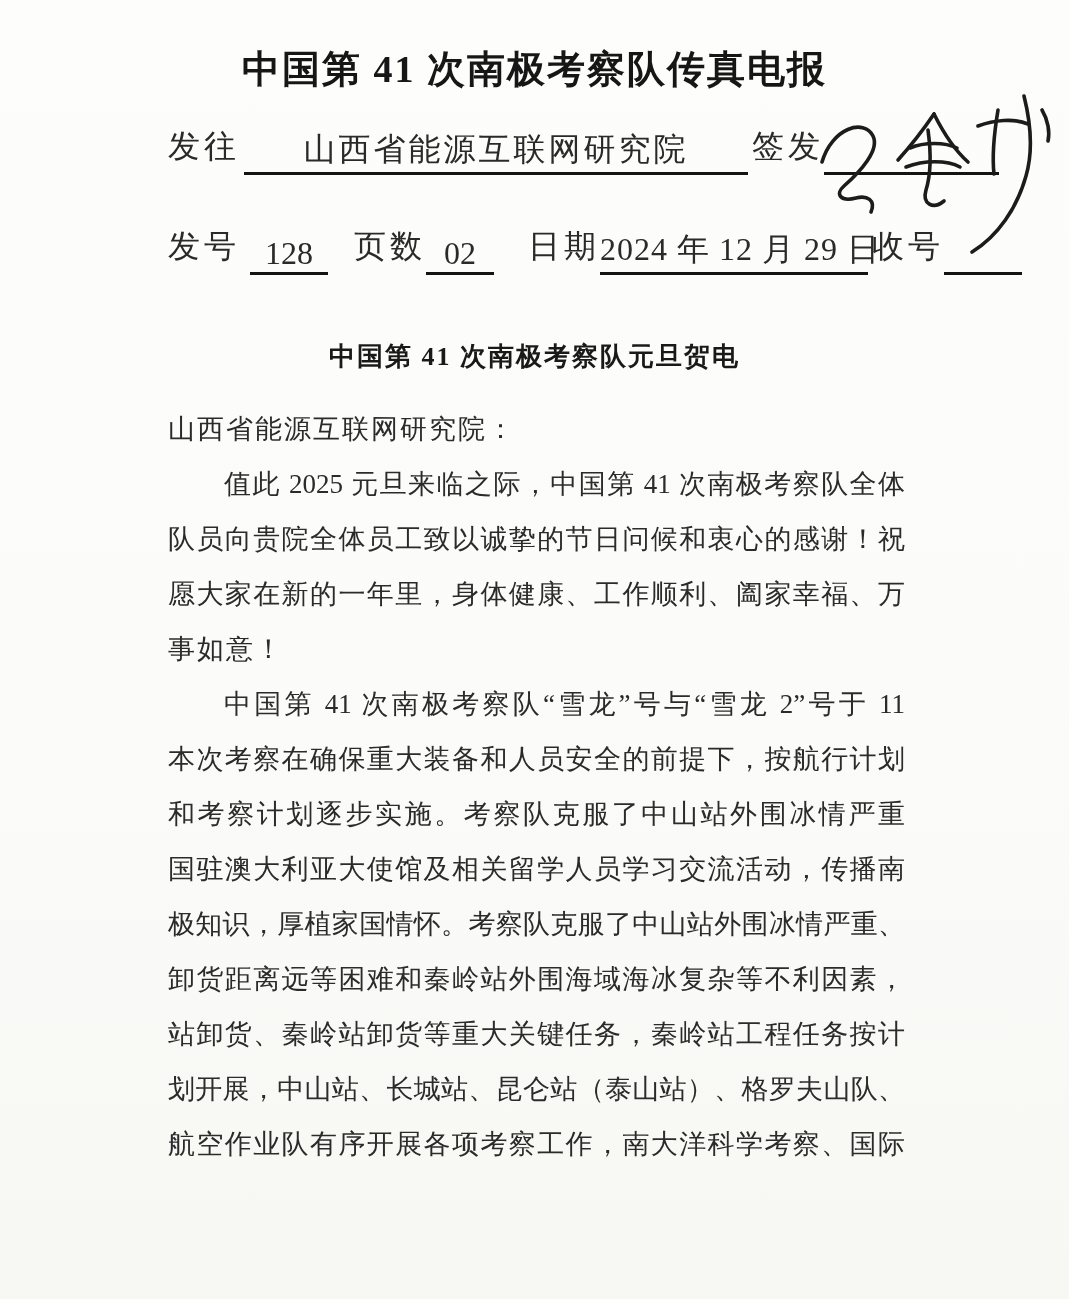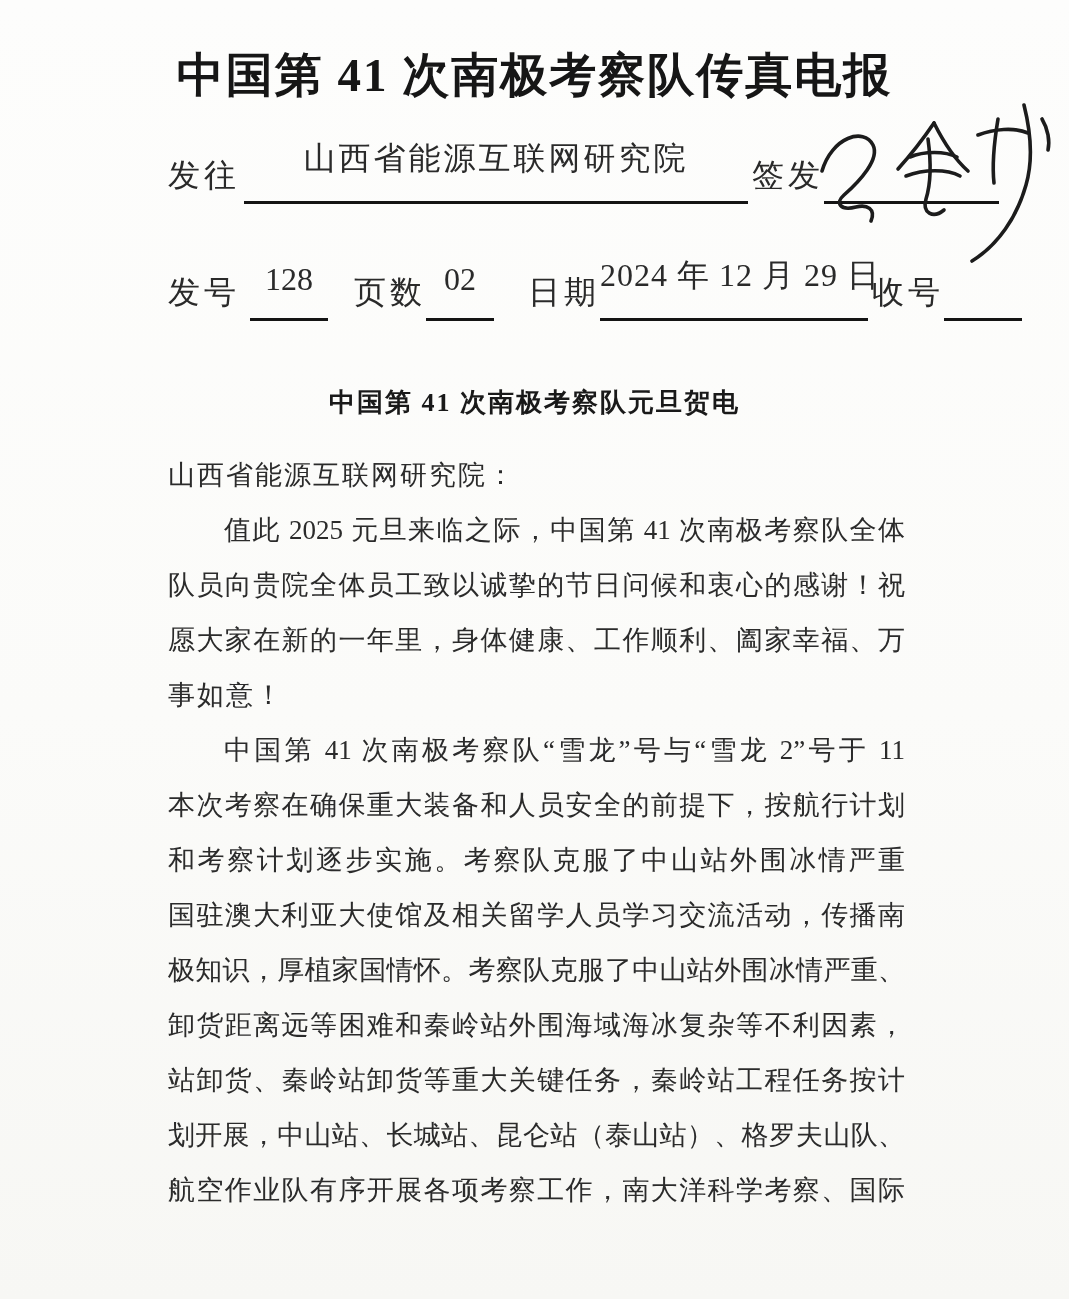--- a/index.html
+++ b/index.html
@@ -18,21 +18,21 @@
     height: 1299px;
     overflow: hidden;
     background: linear-gradient(180deg, #fdfdfc 0%, #fbfbf9 55%, #f7f7f4 100%);
     color: #222;
   }
 
   
   .fax-title {
     padding-top: 44px;
     text-align: center;
-    font-size: 47px;
+    font-size: 38px;
     font-weight: bold;
     letter-spacing: 2px;
     color: #161616;
   }
 
   
   .frow {
     display: flex;
     align-items: flex-end;
     font-size: 32px;
@@ -44,21 +44,21 @@
   .frow-num {
     margin: 50px 47px 0 168px;
   }
   .flabel {
     white-space: nowrap;
     letter-spacing: 4px;
     padding-bottom: 6px;
   }
   .uline {
     border-bottom: 3px solid #141414;
-    padding-bottom: 20px;
+    padding-bottom: 0;
     text-align: center;
     white-space: nowrap;
   }
   .to-value {
     flex: 1;
     margin-left: 4px;
     letter-spacing: 3px;
   }
   .issue-label { margin-left: 4px; }
   .issue-line {

